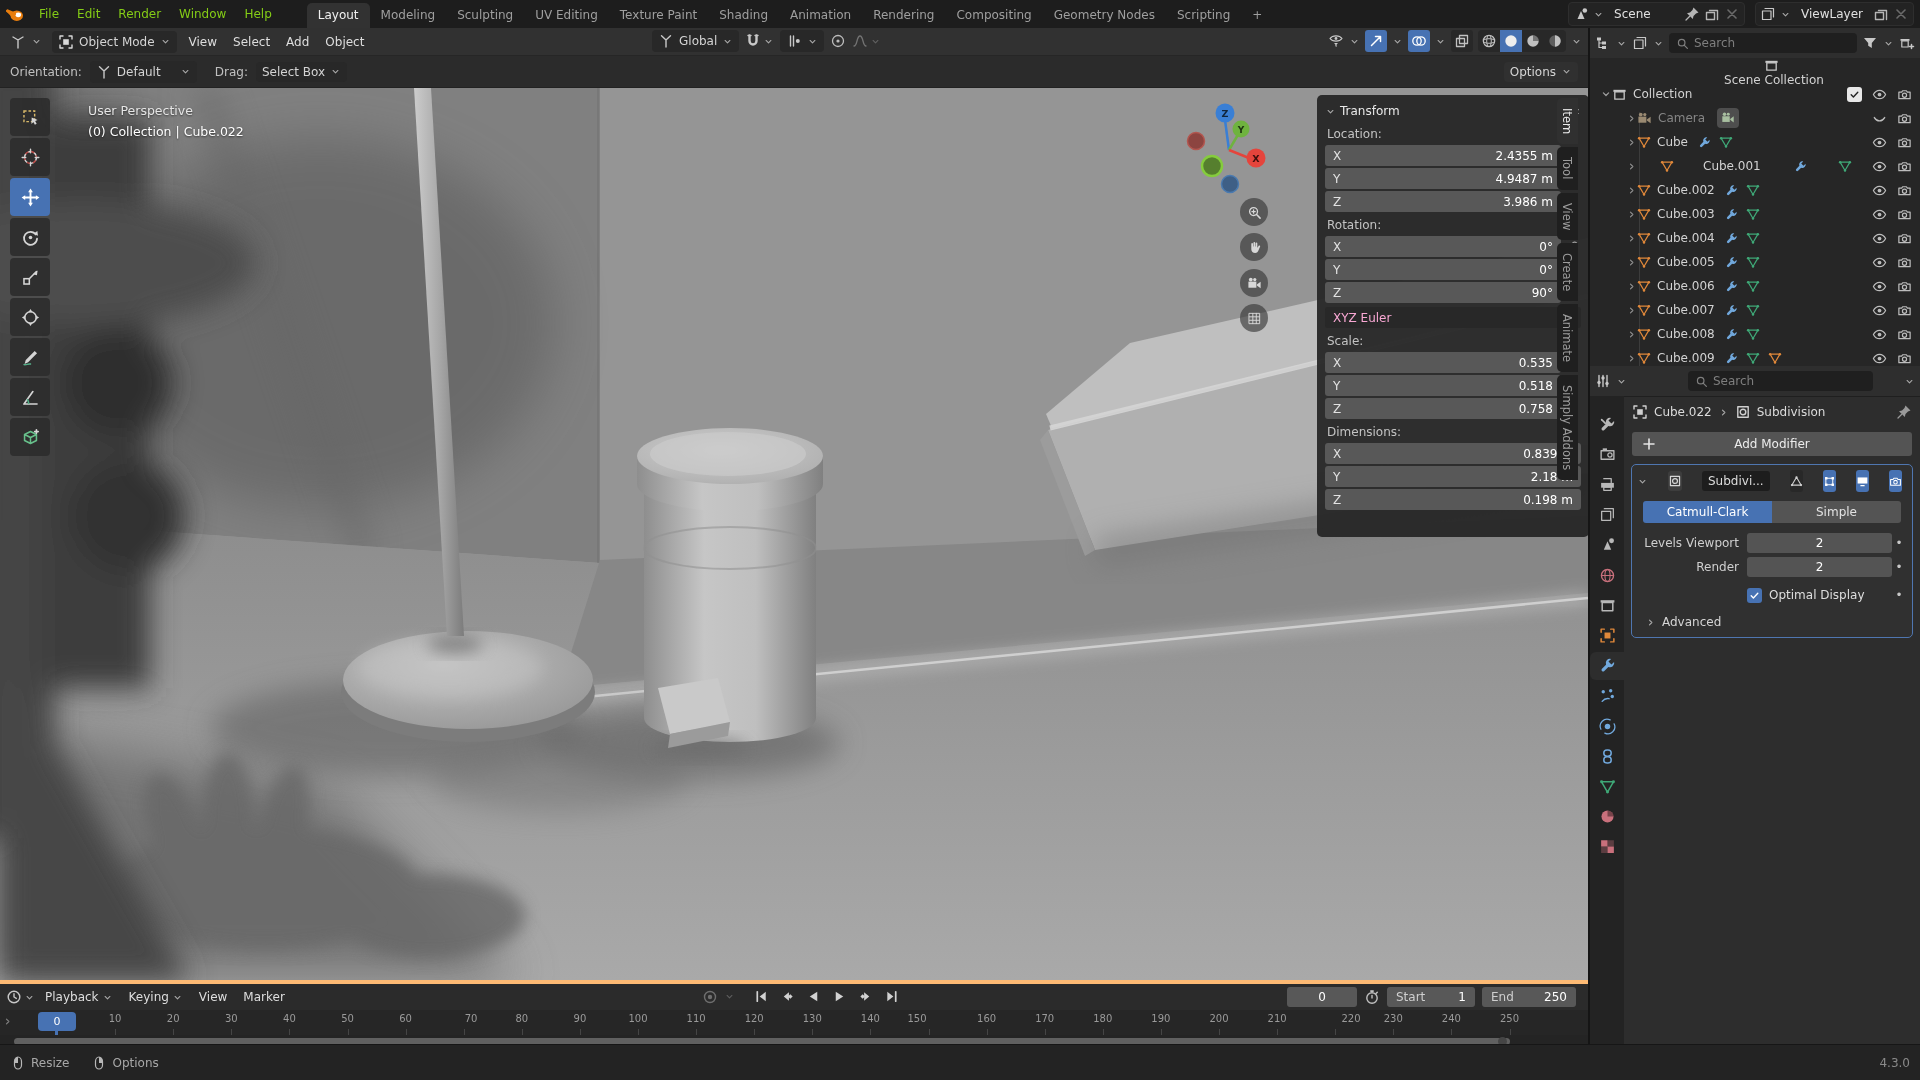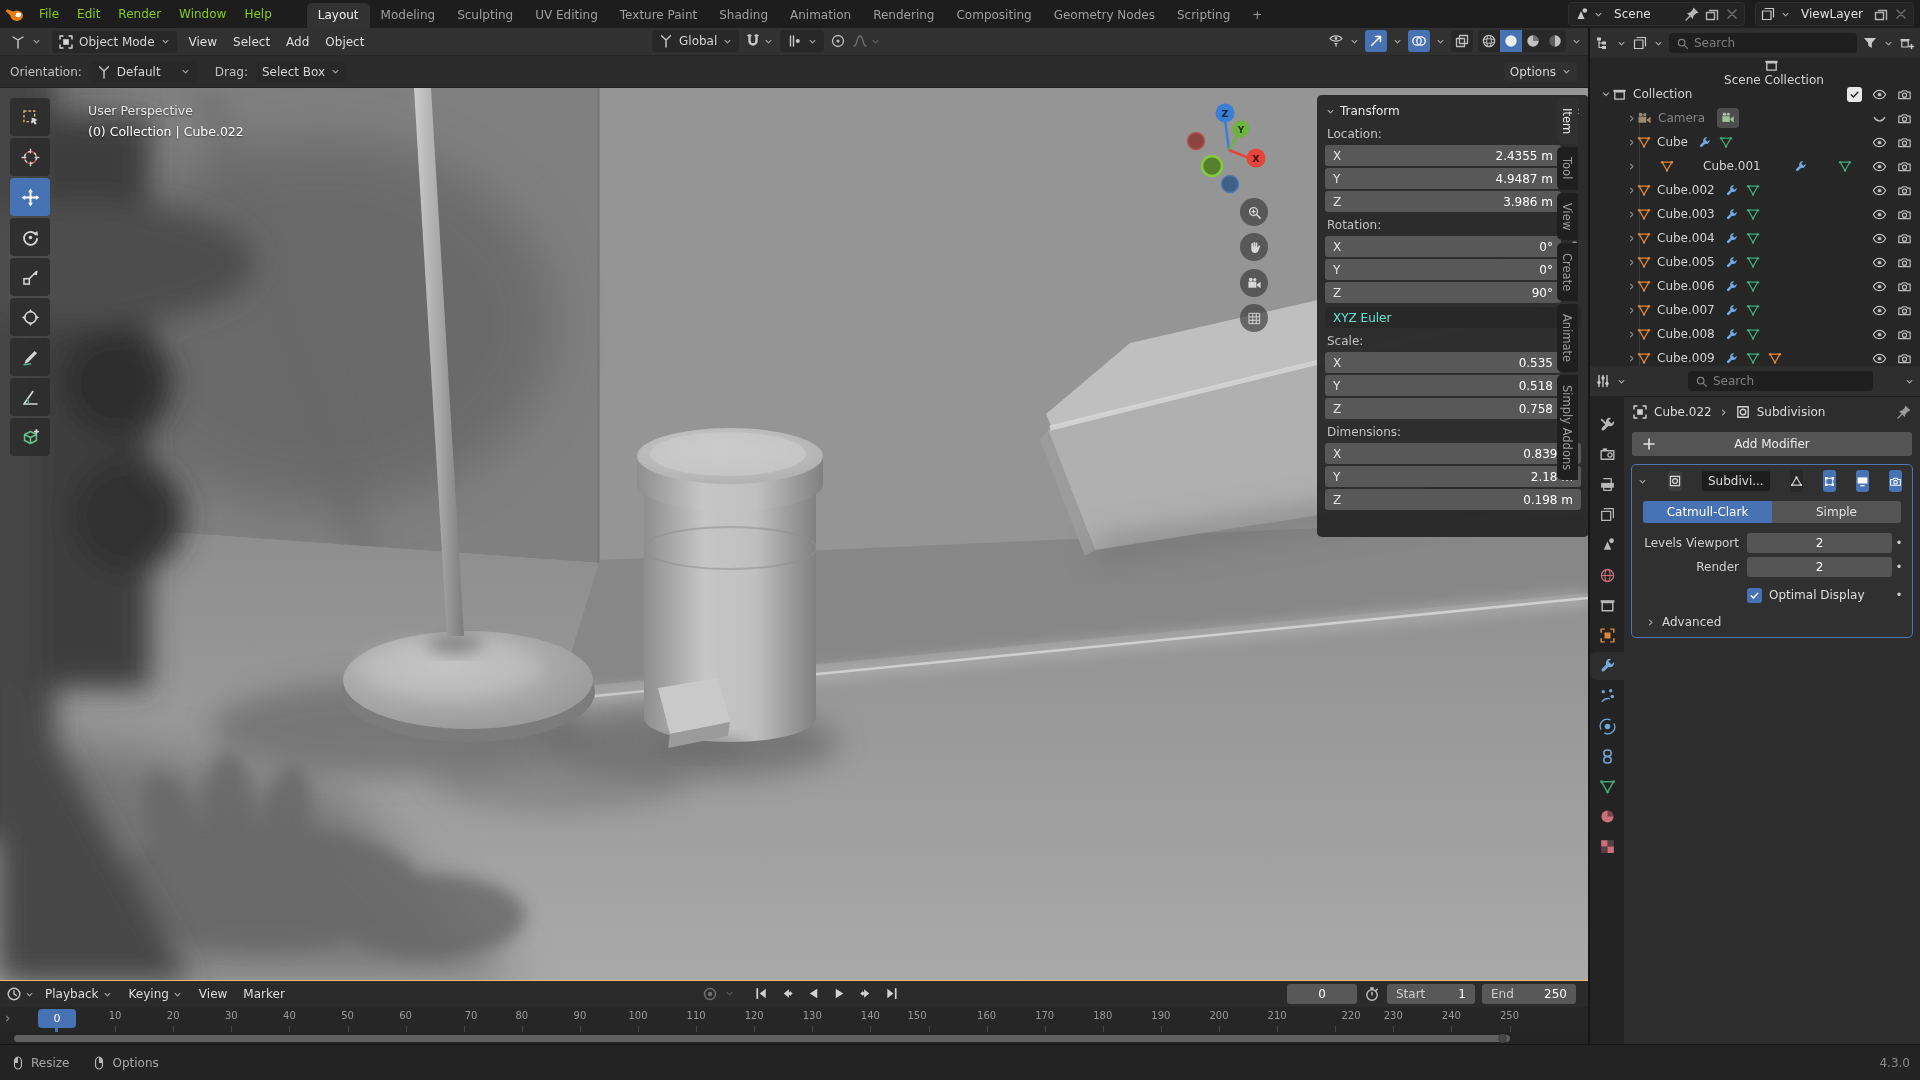--- a/index.html
+++ b/index.html
@@ -46,21 +46,21 @@
   .navbtn .ic{width:15px;height:15px;}
   
   #npanel{left:1288px;top:95px;width:272px;height:442px;background:rgba(37,37,37,.94);border-radius:5px;box-sizing:border-box;padding:6px 8px;margin-left:29px;}
   #npanel .ptitle{display:flex;align-items:center;gap:4px;color:#e8e8e8;height:20px;}
   #npanel .dots{margin-left:auto;color:#8a8a8a;letter-spacing:1px;font-size:9px;}
   .sec-label{color:#c3c3c3;margin:6px 0 3px 2px;height:15px;}
   .xrow{display:flex;align-items:center;gap:6px;margin-bottom:2px;}
   .xfield{flex:1;display:flex;align-items:center;height:21px;background:#585858;border-radius:3px;padding:0 8px;color:#fff;}
   .xfield .ax{color:#e2e2e2;width:14px;}
   .xfield .val{margin-left:auto;}
-  .ddrow{display:flex;align-items:center;height:21px;background:#282828;border-radius:3px;padding:0 8px;color:#5eead4;margin:4px 0 2px;}
+  .ddrow{display:flex;align-items:center;height:21px;background:#282828;border-radius:3px;padding:0 8px;color:#f9a8d4;margin:4px 0 2px;}
   .ddrow .chev{margin-left:auto;}
   
   #side-tabs{left:1557px;top:98px;width:29px;display:flex;flex-direction:column;gap:3px;}
   .stab{writing-mode:vertical-rl;background:#1f1f1f;color:#9d9d9d;border-radius:5px 0 0 5px;padding:10px 4px;width:21px;box-sizing:border-box;text-align:center;white-space:nowrap;font-size:11.5px;}
   .stab.active{background:#303030;color:#e8e8e8;}
   
   #right-col{left:1588px;top:28px;width:332px;height:1016px;background:#262626;border-left:2px solid #151515;box-sizing:border-box;}
   .ed-header{display:flex;align-items:center;height:30px;background:#2e2e2e;padding:0 5px;gap:5px;border-bottom:1px solid #1f1f1f;}
   .searchbox{display:flex;align-items:center;gap:5px;background:#1f1f1f;border-radius:4px;height:20px;padding:0 7px;color:#7f7f7f;flex:1;}
   
@@ -85,21 +85,21 @@
   .mod-name{background:#1d1d1d;border-radius:3px;height:20px;display:flex;align-items:center;padding:0 6px;color:#dcdcdc;width:74px;}
   .mseg{display:flex;margin:4px 11px 8px;height:22px;border-radius:3px;overflow:hidden;}
   .mseg>div{flex:1;display:flex;align-items:center;justify-content:center;background:#545454;color:#e2e2e2;}
   .mseg>div.on{background:#4772b3;color:#fff;}
   .prow{display:flex;align-items:center;height:24px;padding:0 6px 0 11px;}
   .prow .plab{width:96px;text-align:right;color:#cfcfcf;padding-right:8px;flex:none;}
   .prow .pfield{flex:1;height:20px;background:#545454;border-radius:3px;display:flex;align-items:center;justify-content:center;color:#fff;}
   .prow .anim-dot{width:14px;display:flex;justify-content:center;color:#c8c8c8;flex:none;}
   .cbx{width:15px;height:15px;background:#4772b3;border-radius:3px;color:#fff;display:flex;align-items:center;justify-content:center;flex:none;}
   
-  #timeline{left:0;top:980px;width:1588px;height:64px;background:#2b2b2b;border-top:1px solid #fdba74;}
+  #timeline{left:0;top:980px;width:1588px;height:64px;background:#2b2b2b;border-top:4px solid #fdba74;}
   #tl-header{position:absolute;left:0;top:0;right:0;height:26px;display:flex;align-items:center;gap:2px;padding:0 6px;}
   #transport{position:absolute;left:698px;top:2px;display:flex;align-items:center;gap:2px;}
   .trbtn{width:24px;height:21px;display:flex;align-items:center;justify-content:center;color:#d2d2d2;border-radius:3px;}
   #tl-right{position:absolute;right:12px;top:3px;display:flex;align-items:center;gap:7px;}
   .tfield{height:20px;background:#585858;border-radius:3px;display:flex;align-items:center;color:#fff;padding:0 9px;}
   #ruler{position:absolute;left:0;top:26px;right:0;height:25px;background:#262626;}
   .tick-lbl{position:absolute;top:3px;transform:translateX(-50%);color:#9a9a9a;font-size:10px;}
   .tick{position:absolute;bottom:0;width:1px;height:6px;background:#454545;}
   #playhead{position:absolute;left:38px;top:2px;width:38px;height:19px;background:#4772b3;border-radius:4px;color:#fff;display:flex;align-items:center;justify-content:center;font-size:11px;}
   #ph-stem{position:absolute;left:55px;top:47px;width:3px;height:15px;background:#4772b3;}

